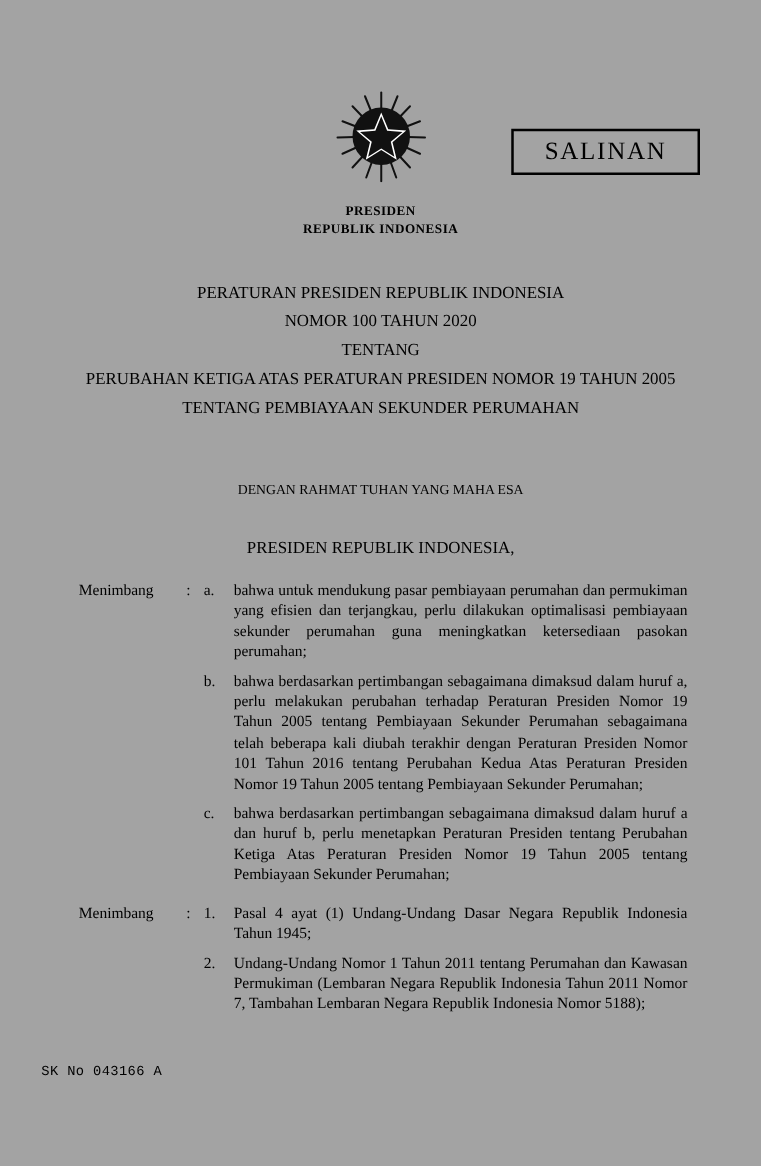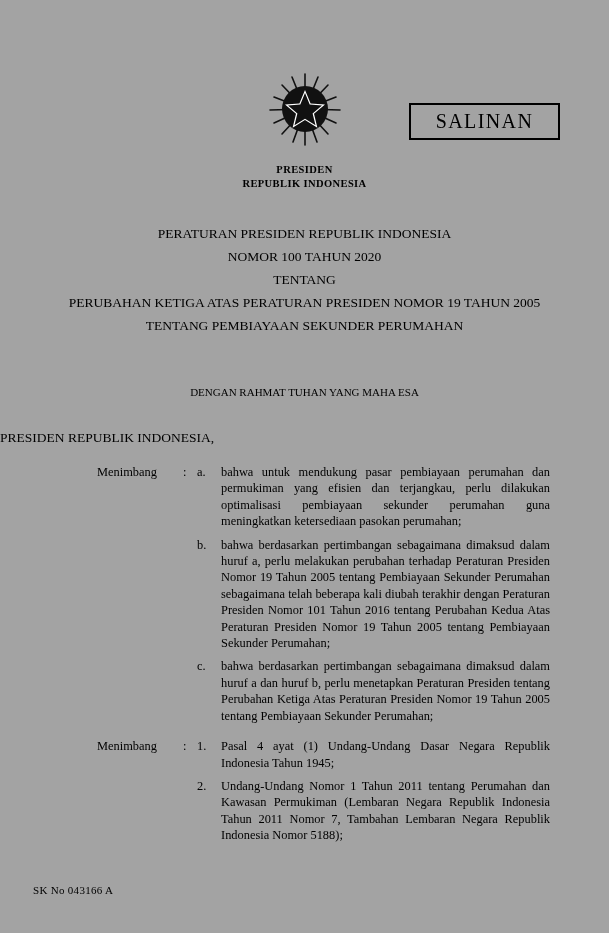--- a/index.html
+++ b/index.html
@@ -87,33 +87,34 @@
     left: 0;
     width: 609px;
     text-align: center;
     font-size: 11px;
   }
   .presiden-ri {
     position: absolute;
     top: 430px;
     left: 0;
     width: 609px;
+    text-align: center;
     font-size: 13.5px;
   }
 
   
   .body {
     position: absolute;
     top: 464px;
     left: 63px;
     width: 487px;
     font-size: 12.4px;
     line-height: 16.4px;
   }
-  .clause-group { margin-bottom: 0; margin-left: 34px; }
+  .clause-group { margin-bottom: 0; }
   .clause-row {
     display: flex;
     align-items: flex-start;
   }
   .lbl {
     width: 86px;
     flex: 0 0 86px;
     font-size: 12.4px;
   }
   .colon {
@@ -146,23 +147,23 @@
     position: absolute;
     top: 864px;
     left: 0;
     width: 555px;
     text-align: right;
     font-size: 12.4px;
   }
 
   .footer-sk {
     position: absolute;
-    top: 884px;
+    top: 852px;
     left: 33px;
-    font-family: Liberation Serif, serif;
+    font-family: Liberation Mono, monospace;
     font-size: 11px;
     letter-spacing: 0.3px;
   }
 </style>
 </head>
 <body>
 
 <div class="page">
 
   <div class="emblem-wrap">

